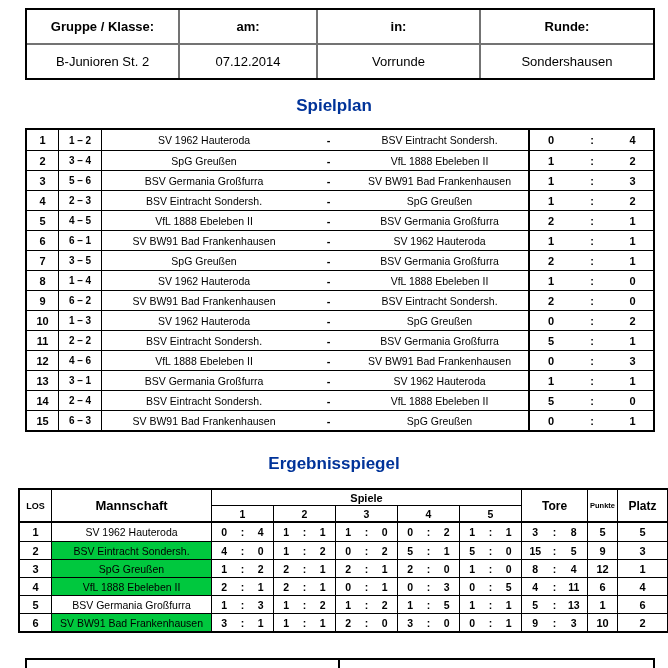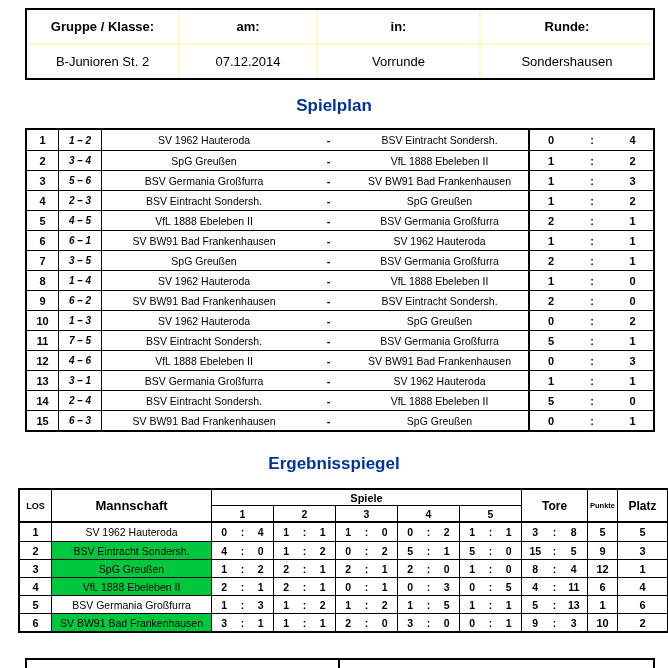--- a/index.html
+++ b/index.html
@@ -1,39 +1,39 @@
 <!DOCTYPE html>
 <html><head>
 <meta charset="utf-8">
 <style>
   html,body{margin:0;padding:0;background:#fff;}
   .page{position:relative;width:668px;height:668px;background:#ffffff;overflow:hidden;
         font-family:"Liberation Sans","DejaVu Sans",sans-serif;color:#000;}
 
   
   .info-table{position:absolute;left:25px;top:8px;width:630px;height:72px;box-sizing:border-box;
-    border:2px solid #000;background:#fef9c3;display:grid;
+    border:2px solid #000;background:#737373;display:grid;
     grid-template-columns:151px 136px 161px 1fr;grid-template-rows:1fr 1fr;gap:2px;}
   .info-cell{background:#fff;display:flex;align-items:center;justify-content:center;font-size:13px;}
   .info-label{font-weight:bold;}
 
   
   .section-title{position:absolute;left:0;width:668px;text-align:center;
     font-size:17px;font-weight:bold;color:#003399;}
   #spielplan-title{top:96px;}
   #ergebnis-title{top:454px;}
 
   
   .sp-table{position:absolute;left:25px;top:128px;width:630px;box-sizing:border-box;border:2px solid #000;}
   .sp-row{display:flex;height:20px;box-sizing:border-box;}
   .sp-row + .sp-row{border-top:1px solid #000;}
   .sp-row > div, .sp-match > div, .sp-score > div{
     box-sizing:border-box;display:flex;align-items:center;justify-content:center;overflow:hidden;white-space:nowrap;}
   .sp-nr{width:32px;font-weight:bold;font-size:11px;border-right:1px solid #000;}
-  .sp-pair{width:43px;font-weight:bold;font-style:italic;font-size:10px;border-right:1px solid #000;}
+  .sp-pair{width:43px;font-weight:bold;font-size:10px;border-right:1px solid #000;}
   .sp-match{flex:1;display:flex;}
   .sp-home{width:204px;font-size:10.5px;}
   .sp-dash{width:45px;font-weight:bold;font-size:11px;}
   .sp-away{flex:1;font-size:10.5px;}
   .sp-score{width:125px;border-left:2px solid #000;display:flex;font-weight:bold;font-size:11px;}
   .sp-hs{width:42px;} .sp-colon{width:40px;} .sp-as{flex:1;}
 
   
   .erg-table{position:absolute;left:18px;top:488px;width:651px;box-sizing:border-box;border:2px solid #000;}
   .erg-header{display:flex;height:33px;box-sizing:border-box;border-bottom:2px solid #000;}
@@ -228,21 +228,21 @@
           <div class="sp-away">SpG Greußen</div>
         </div>
         <div class="sp-score">
           <div class="sp-hs">0</div>
           <div class="sp-colon">:</div>
           <div class="sp-as">2</div>
         </div>
       </div>
       <div class="sp-row">
         <div class="sp-nr">11</div>
-        <div class="sp-pair">7 – 5</div>
+        <div class="sp-pair">2 – 2</div>
         <div class="sp-match">
           <div class="sp-home">BSV Eintracht Sondersh.</div>
           <div class="sp-dash">-</div>
           <div class="sp-away">BSV Germania Großfurra</div>
         </div>
         <div class="sp-score">
           <div class="sp-hs">5</div>
           <div class="sp-colon">:</div>
           <div class="sp-as">1</div>
         </div>

